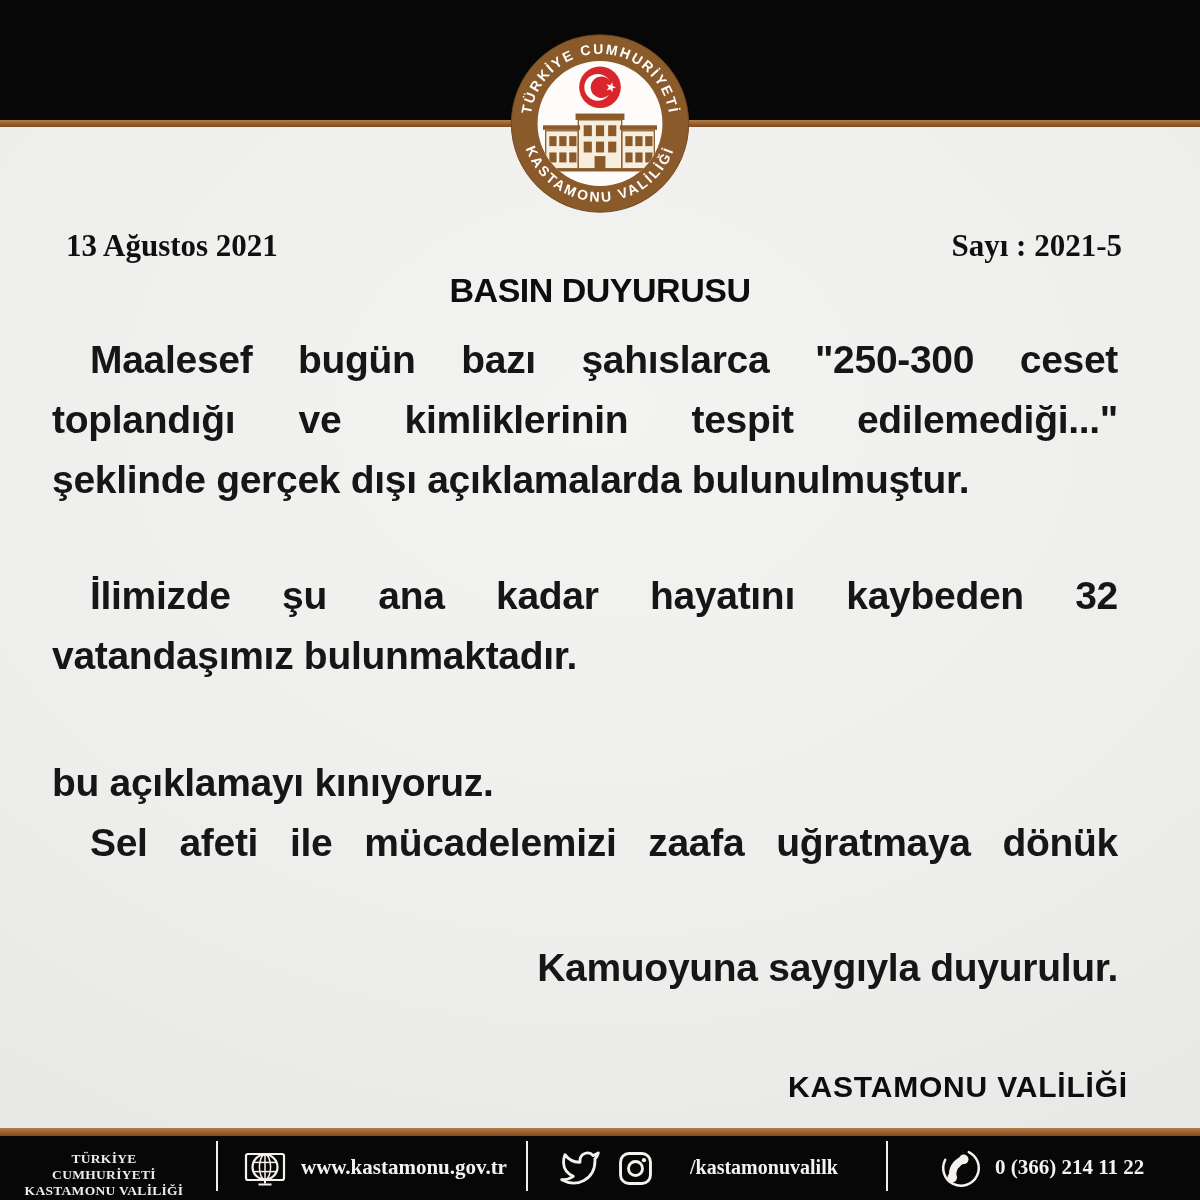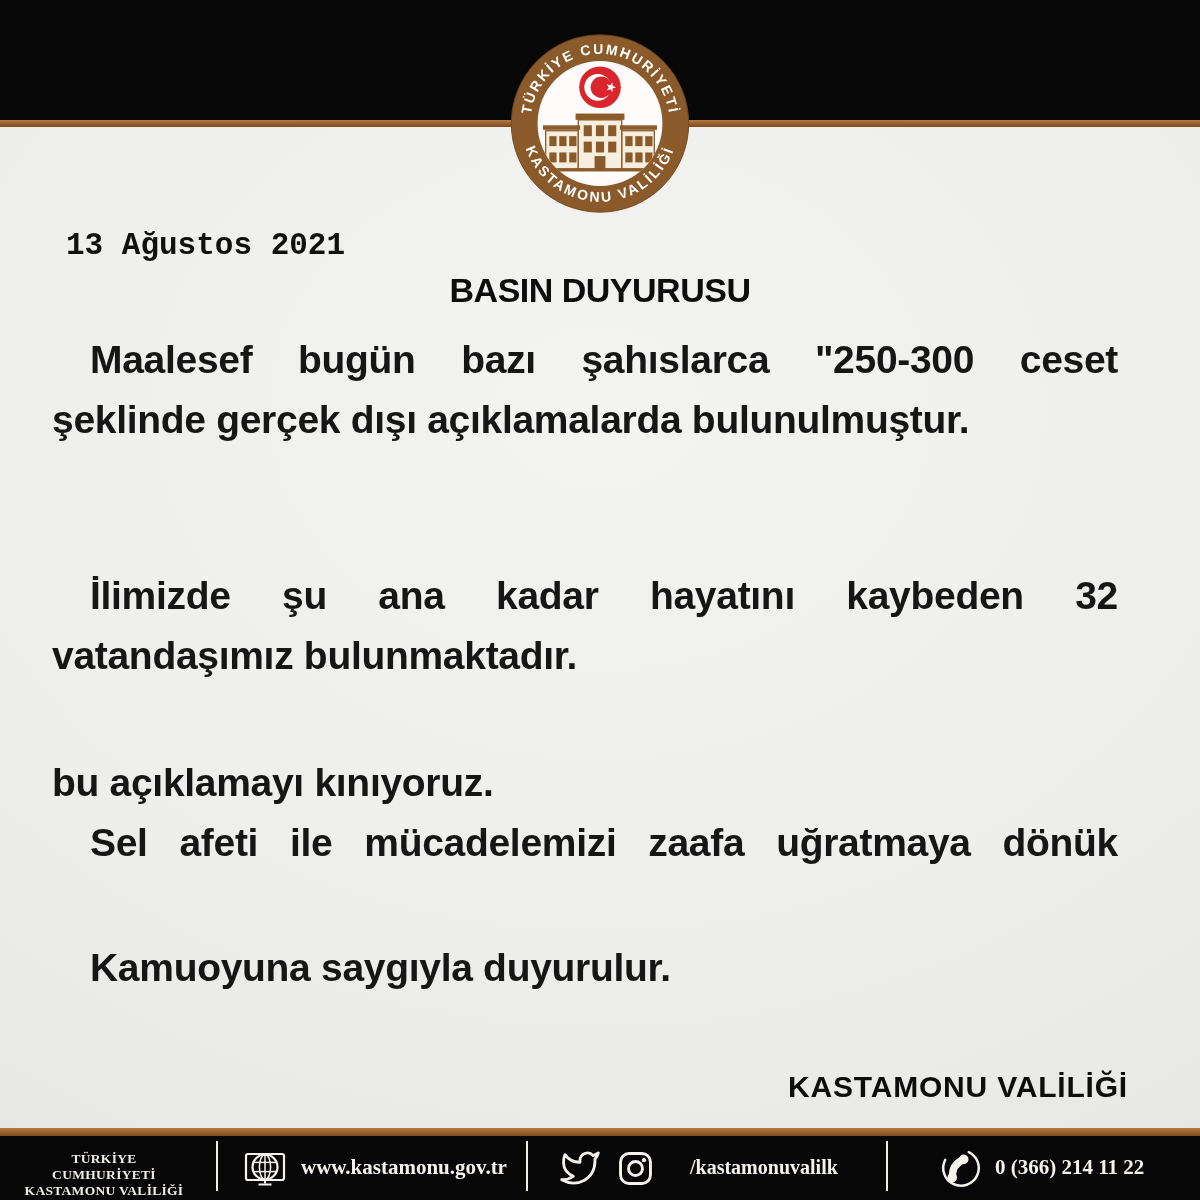--- a/index.html
+++ b/index.html
@@ -9,26 +9,26 @@
     background: radial-gradient(120% 95% at 50% 34%, #f3f3f2 0%, #eeeeed 45%, #e7e7e6 78%, #dededd 100%);
     font-family:"Liberation Sans", sans-serif; color:#141414;
   }
   .top-band { position:absolute; top:0; left:0; right:0; height:120px; background:#070707; }
   .top-stripe { position:absolute; top:120px; left:0; right:0; height:7px;
     background:linear-gradient(#b67c44 0%, #9b6332 45%, #7d4c21 100%); }
   .seal { position:absolute; top:33px; left:50%; transform:translateX(-50%);
     width:181px; height:181px; z-index:5; }
   .meta-row { position:absolute; top:228px; left:66px; right:78px;
     display:flex; justify-content:space-between;
-    font-family:Liberation Mono, monospace; font-weight:bold; font-size:31px; color:#101010; }
+    font-family:Liberation Serif, serif; font-weight:bold; font-size:31px; color:#101010; }
   .doc-title { position:absolute; top:271px; left:0; width:100%; text-align:center;
     font-weight:bold; font-size:34px; letter-spacing:-0.5px; color:#0d0d0d; }
   .body-text { position:absolute; top:0; left:52px; width:1066px; }
   .para { position:absolute; left:0; width:1066px; }
-  .para-1 { top:330px; } .para-2 { top:566px; } .para-3 { top:753px; } .para-4 { top:938px; }
+  .para-1 { top:330px; } .para-2 { top:566px; } .para-3 { top:753px; } .para-4 { top:938px;text-align:right; }
   .line { display:block; height:60px; line-height:60px; font-size:39px; font-weight:bold;
     letter-spacing:-0.3px; color:#161616; white-space:nowrap; }
   .line.justify { white-space:normal; text-align:justify; text-align-last:justify; }
   .line.indent { padding-left:38px; }
   .signature { position:absolute; top:1070px; right:72px; font-weight:bold; font-size:30px;
     letter-spacing:0.8px; color:#0d0d0d; }
   .footer-stripe { position:absolute; top:1128px; left:0; right:0; height:8px;
     background:linear-gradient(#b67c44 0%, #9b6332 50%, #7d4c21 100%); }
   .footer-band { position:absolute; top:1136px; left:0; right:0; bottom:0; background:#070707;
     color:#f5f2ee; }
@@ -113,27 +113,29 @@
           <rect x="139" y="132" width="8" height="11"></rect>
           <rect x="150" y="132" width="8" height="11"></rect>
           <rect x="34" y="150" width="132" height="3"></rect>
         </g>
       </g>
     </svg>
   </div>
 
   <div class="meta-row">
     <span>13 Ağustos 2021</span>
+    <span>Sayı : 2021-5</span>
   </div>
 
   <div class="doc-title">BASIN DUYURUSU</div>
 
   <div class="body-text">
     <div class="para para-1">
       <span class="line justify indent">Maalesef bugün bazı şahıslarca "250-300 ceset</span>
+      <span class="line justify">toplandığı ve kimliklerinin tespit edilemediği..."</span>
       <span class="line">şeklinde gerçek dışı açıklamalarda bulunulmuştur.</span>
     </div>
     <div class="para para-2">
       <span class="line justify indent">İlimizde şu ana kadar hayatını kaybeden 32</span>
       <span class="line">vatandaşımız bulunmaktadır.</span>
     </div>
     <div class="para para-3">
       <span class="line">bu açıklamayı kınıyoruz.</span>
       <span class="line justify indent">Sel afeti ile mücadelemizi zaafa uğratmaya dönük</span>
     </div>

